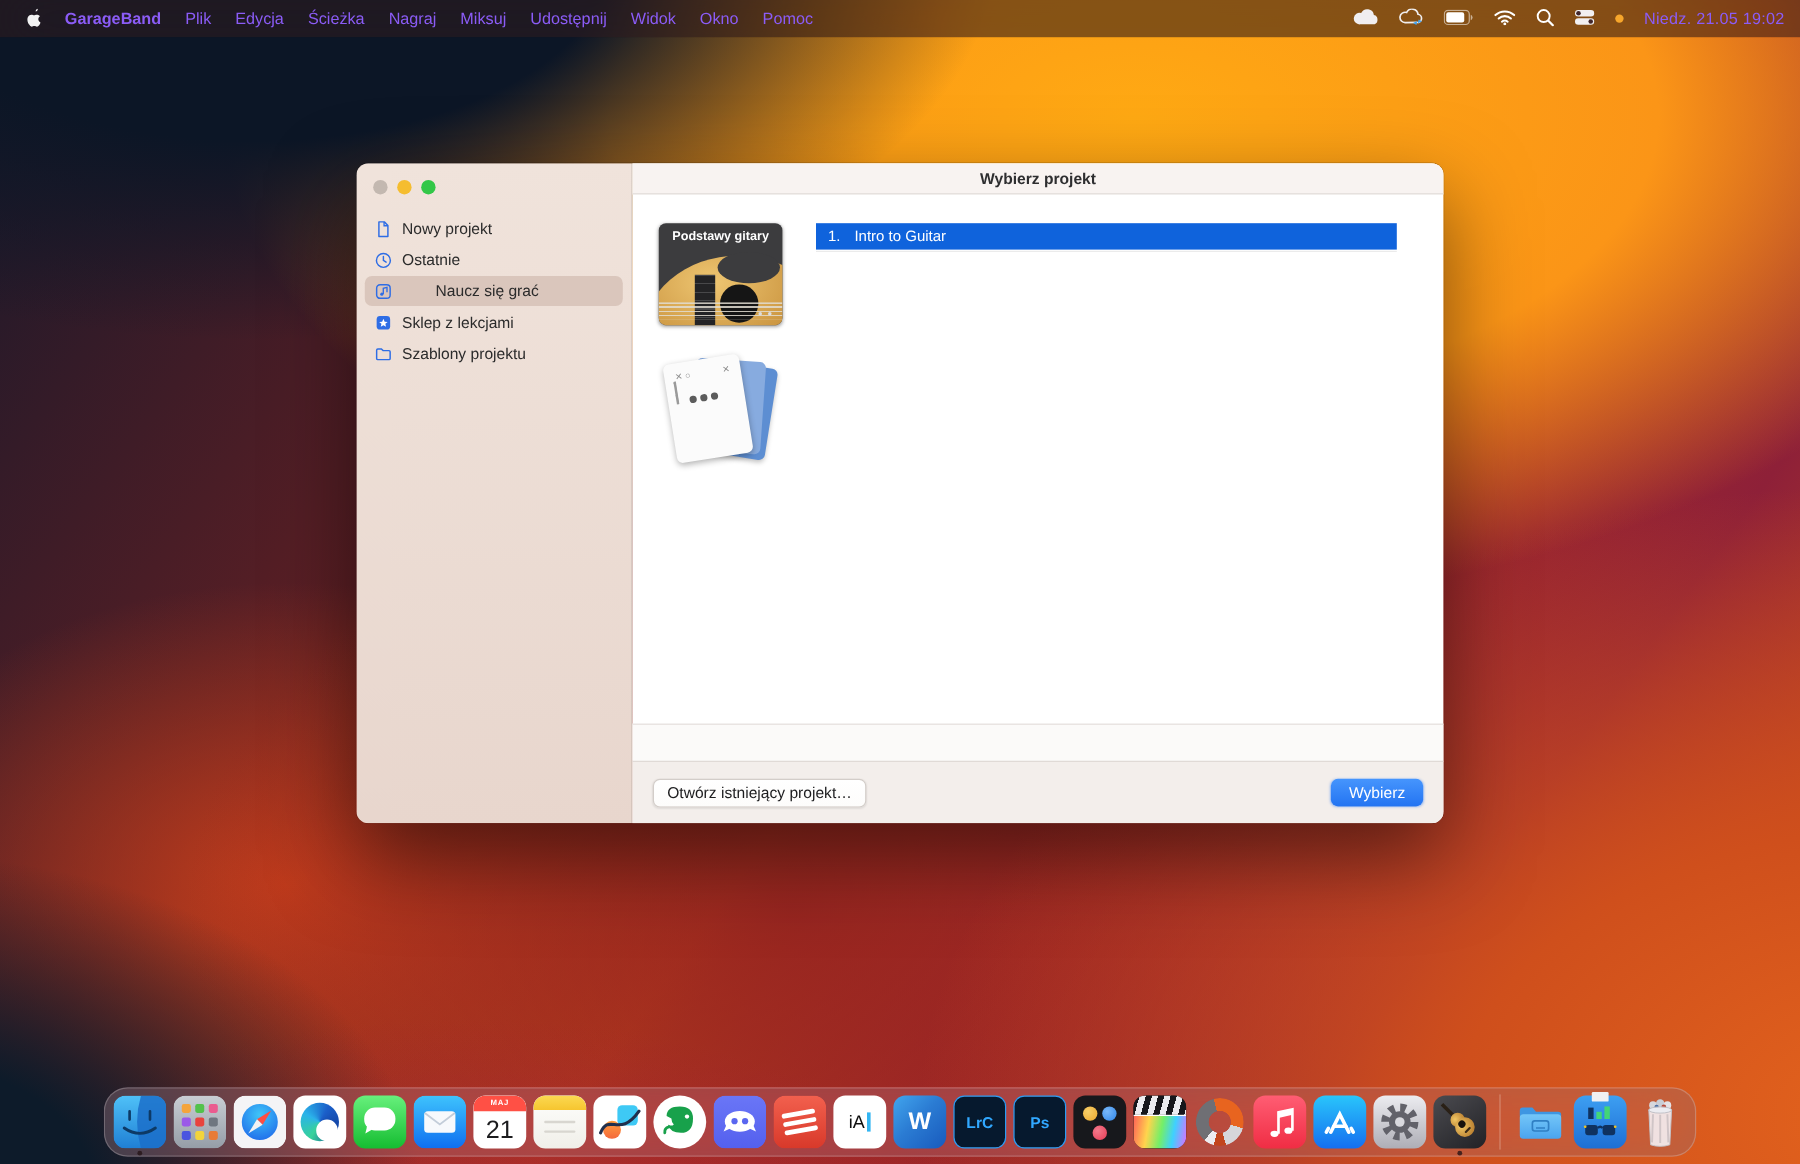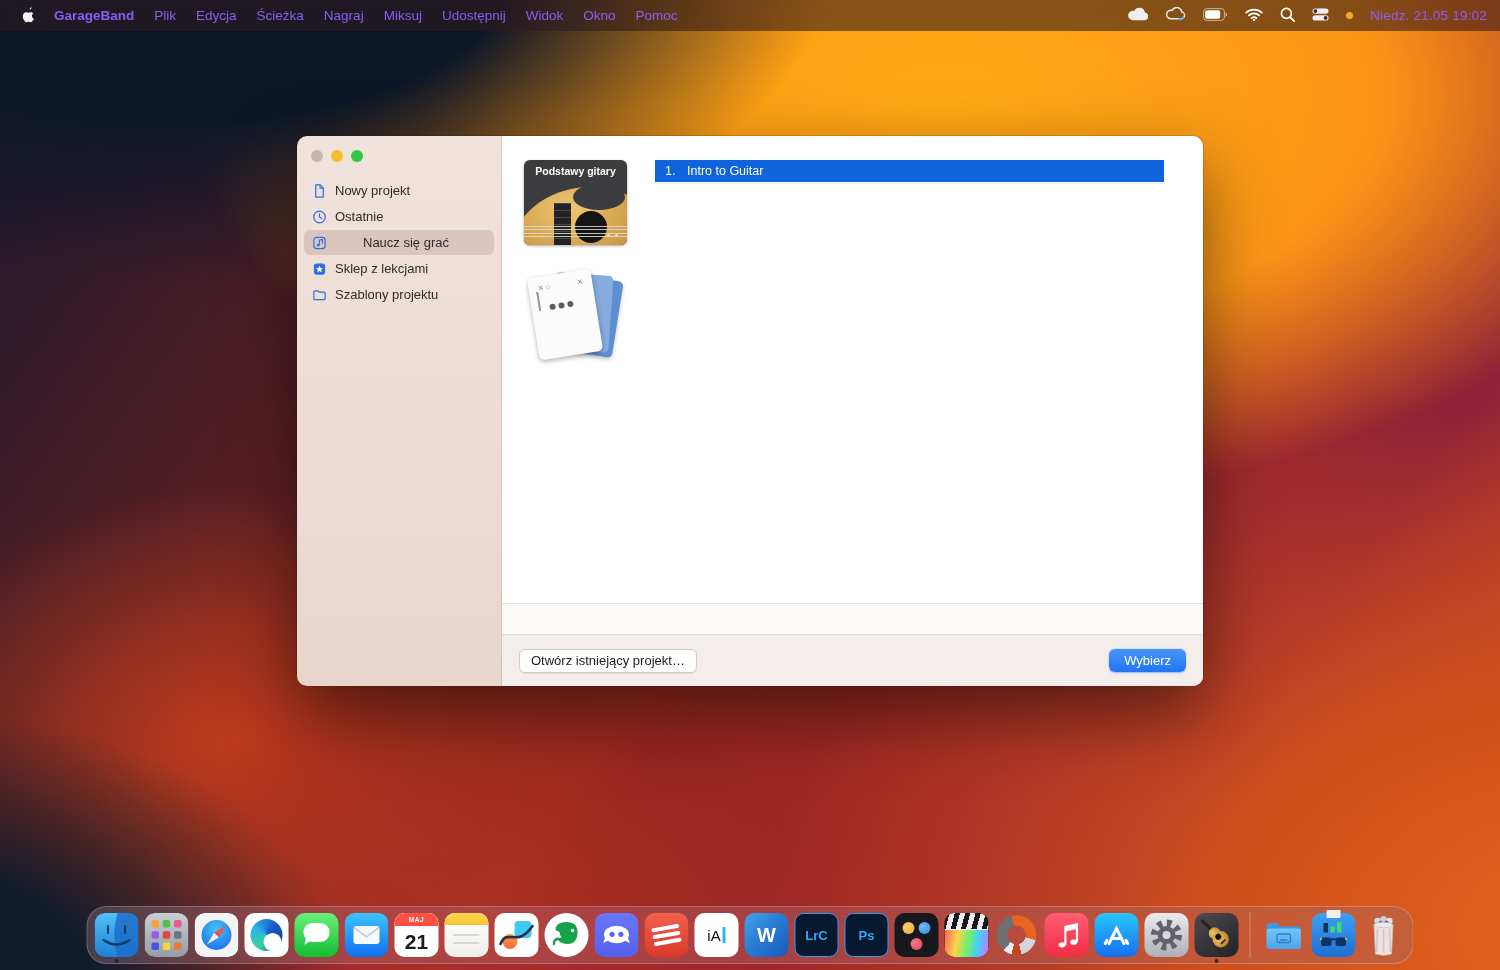--- a/index.html
+++ b/index.html
@@ -29,21 +29,21 @@
   .mb-app{ font-weight:700; padding:0 10px; }
   .mb-item{ padding:0 10px; }
   .mb-right{ display:flex; align-items:center; gap:17px; }
   .mb-clock{ font-size:13.5px; letter-spacing:.2px; white-space:nowrap; }
   .status-dot{ width:7px; height:7px; border-radius:50%; background:#f7a62b; display:inline-block; }
 
   
   .window{ position:absolute; left:297px; top:136px; width:906px; height:550px;
     border-radius:10px; overflow:hidden; display:flex;
     box-shadow:0 28px 70px rgba(0,0,0,.5), 0 0 0 .5px rgba(0,0,0,.25); }
-  .sidebar{ width:205px; flex:none; background:linear-gradient(180deg,#f0e3db,#e8d6cd);
+  .sidebar{ width:230px; flex:none; background:linear-gradient(180deg,#f0e3db,#e8d6cd);
     border-right:1px solid rgba(0,0,0,.1); }
   .traffic{ display:flex; gap:8px; padding:14px 0 0 14px; }
   .tl{ width:12px; height:12px; border-radius:50%; }
   .tl-close{ background:#c3b8b0; }
   .tl-min{ background:#f5bd2f; }
   .tl-zoom{ background:#33c748; }
   .side-nav{ margin-top:16px; }
   .side-item{ display:flex; align-items:center; gap:8px; height:25px; margin:0 7px 1px;
     padding:0 8px; border-radius:6px; font-size:13px; color:#2b2b2b; }
   .side-item.sel{ background:#dac6bc;gap:36px; }
@@ -139,21 +139,21 @@
   .t-messages .bubble{ position:absolute; left:9px; top:10px; width:26px; height:19px;
     background:#fff; border-radius:9px; }
   .t-messages .bubble::after{ content:""; position:absolute; left:2px; bottom:-4px;
     border:5px solid transparent; border-top-color:#fff; border-left-color:#fff;
     transform:rotate(14deg); }
   .t-cal{ background:#fff; }
   .cal-top{ position:absolute; top:0; left:0; right:0; height:13px; background:#ff5045;
     border-radius:10px 10px 0 0; display:flex; align-items:center; justify-content:center;
     color:#fff; font-size:6.5px; font-weight:700; letter-spacing:.6px; }
   .cal-day{ position:absolute; top:13px; left:0; right:0; bottom:0; display:flex;
-    align-items:center; justify-content:center; font-size:21px; font-weight:700; color:#1c1c1e; }
+    align-items:center; justify-content:center; font-size:21px; font-weight:400; color:#1c1c1e; }
   .t-notes{ background:linear-gradient(180deg,#fefefc,#f0efe9); }
   .notes-top{ position:absolute; top:0; left:0; right:0; height:12px;
     background:linear-gradient(180deg,#fbd952,#f6c52f); border-radius:10px 10px 0 0; }
   .notes-line{ position:absolute; left:9px; right:9px; height:2px; background:#d8d6d0; border-radius:1px; }
   .t-freeform{ background:#fff; }
   .ff-sq{ position:absolute; right:7px; top:8px; width:17px; height:17px; border-radius:4px; background:#3ec9f5; }
   .ff-ci{ position:absolute; left:8px; bottom:8px; width:15px; height:15px; border-radius:50%;
     background:linear-gradient(180deg,#ff9f3e,#f4693c); }
   .t-evernote{ background:#fff; border-radius:50%; }
   .t-ia{ background:#fff; display:flex; align-items:center; justify-content:center; }
@@ -298,20 +298,23 @@
       <div class="side-item">
         <svg width="15" height="16" viewBox="0 0 16 16">
             <path d="M2 4.6q0-1.1 1.1-1.1h3.1l1.5 1.5H13q1 0 1 1v6q0 1-1 1H3q-1 0-1-1z" fill="none" stroke="#2e6de5" stroke-width="1.3"></path>
           </svg>
         <span>Szablony projektu</span>
       </div>
     </div>
   </div>
 
   <div class="main">
+    <div class="titlebar">
+      <span class="title">Wybierz projekt</span>
+    </div>
 
     <div class="content">
 
       <div class="group">
         <div class="col-thumb">
           <div class="gt">
             <span class="gt-body"></span>
             <span class="gt-cut"></span>
             <span class="gt-hole"></span>
             <span class="gt-neck"></span>

